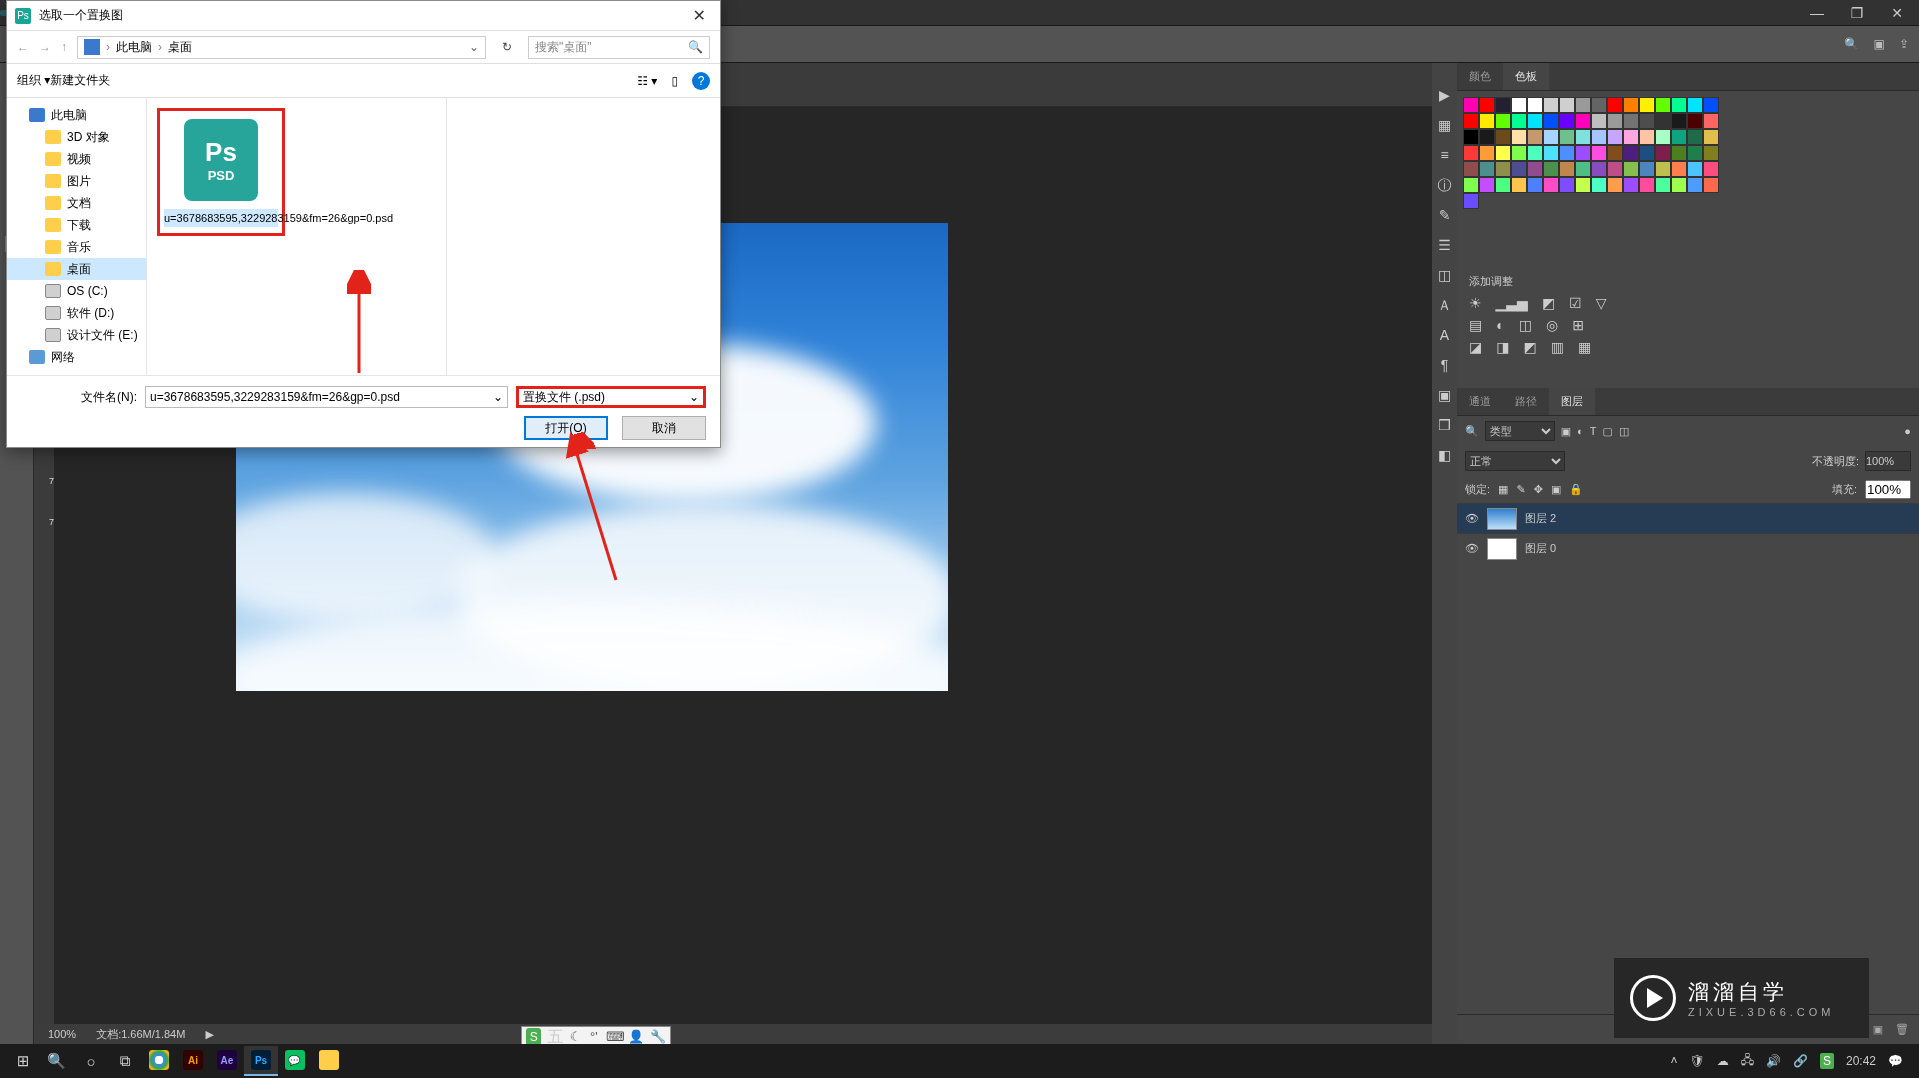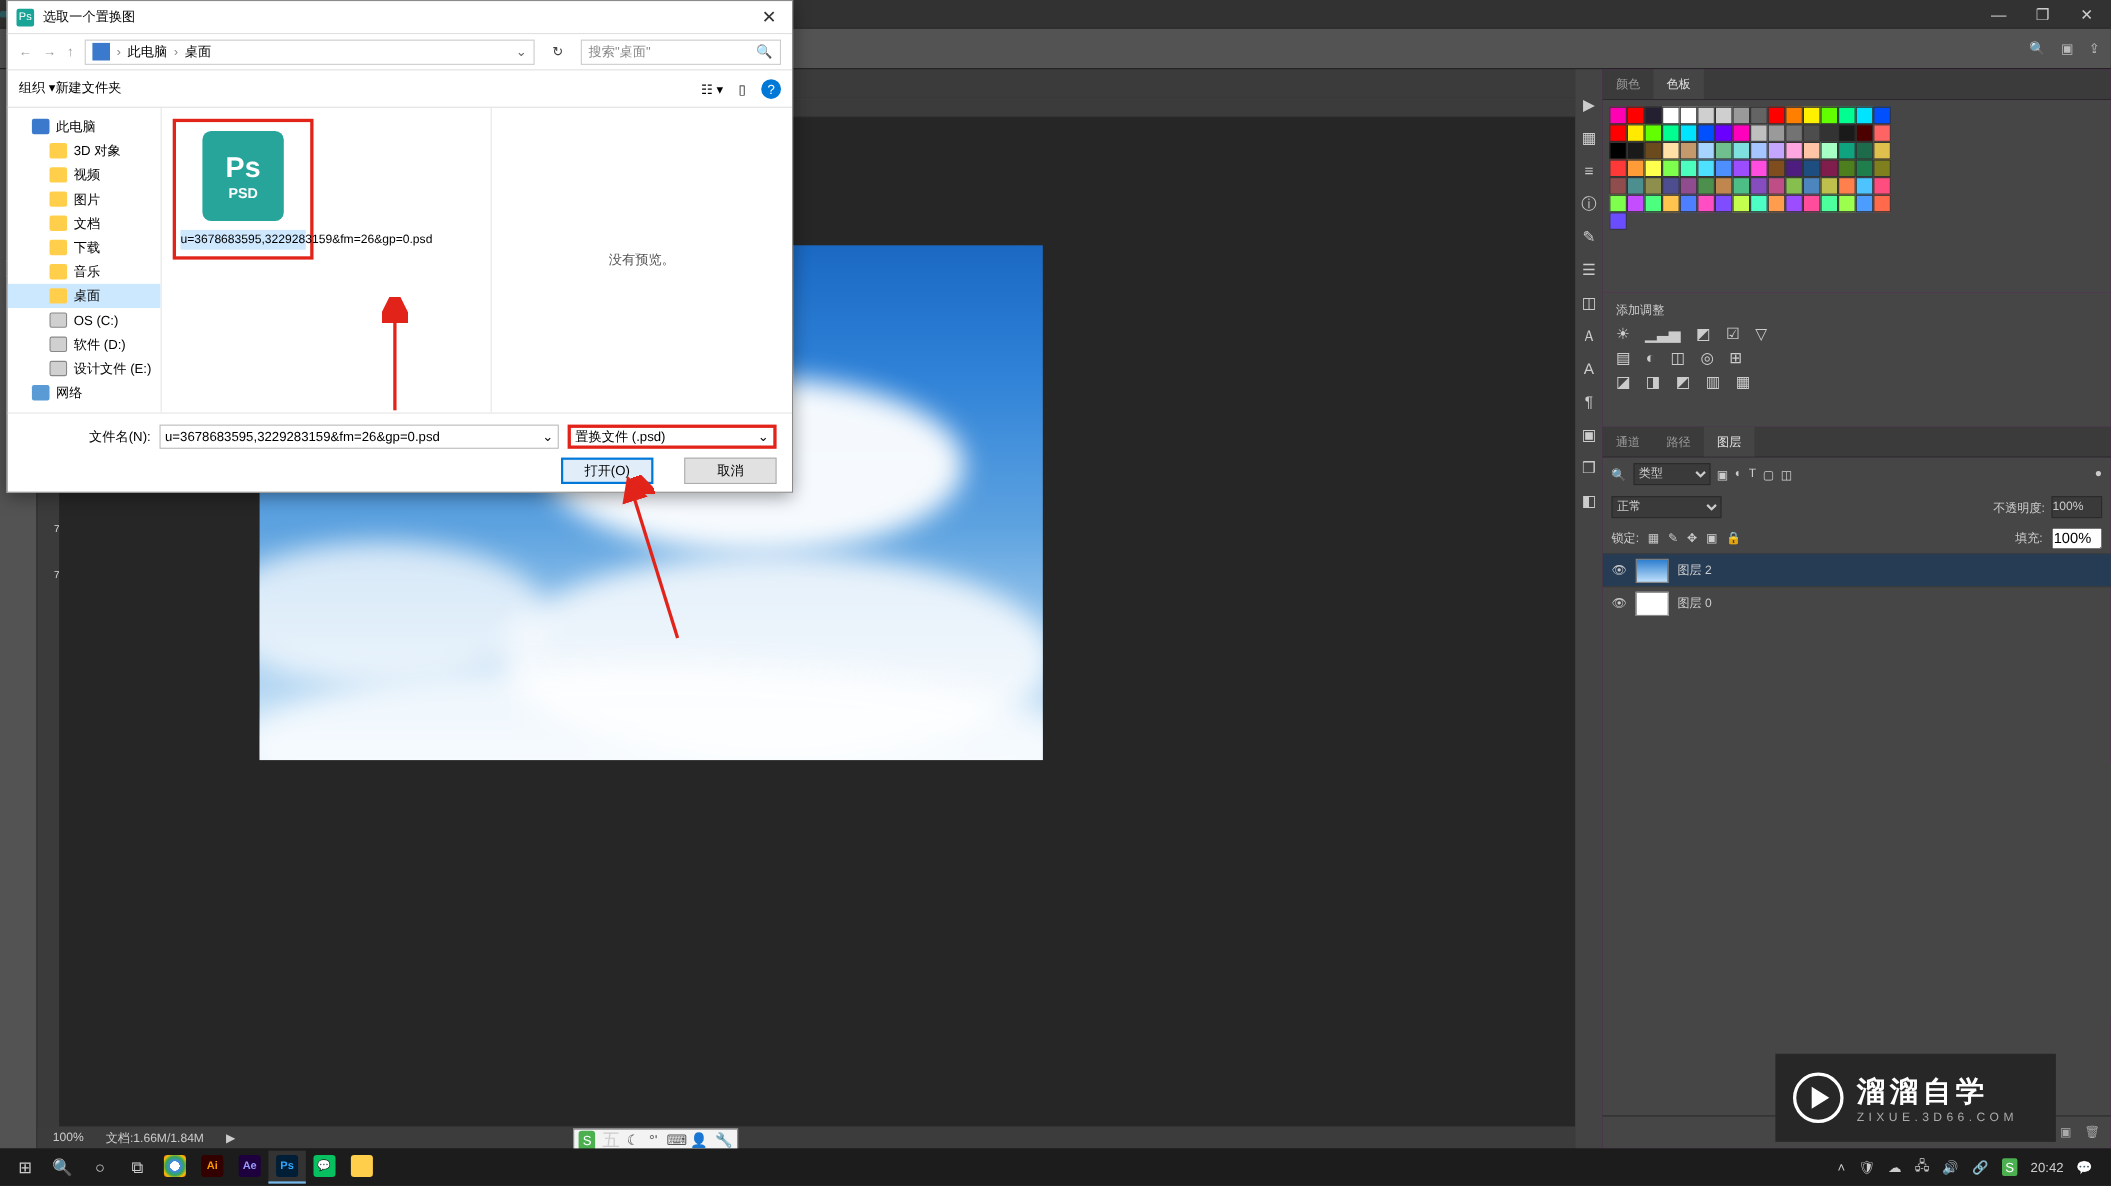--- a/index.html
+++ b/index.html
@@ -107,21 +107,21 @@
 .psd-box .psd-icon{width:74px;height:82px;margin:2px auto 8px;border-radius:8px;background:#27a59b;display:flex;flex-direction:column;align-items:center;justify-content:center;color:#fff;}
 .psd-box .psd-icon .ps-txt{font-size:26px;font-weight:bold;}
 .psd-box .psd-icon .psd-txt{font-size:13px;font-weight:bold;}
 .psd-box .fname{background:#cee8ff; padding:2px 0; font-size:11px; line-height:1.3;}
 
 .dlg-foot{height:72px; padding:10px 14px 10px 10px; border-top:1px solid #e5e5e5; display:flex; flex-direction:column; gap:8px;}
 .dlg-foot .row1{display:flex; align-items:center; gap:8px;}
 .dlg-foot .row1 .lbl{width:120px; text-align:right;}
 .dlg-foot .fnfield{flex:1; height:22px; border:1px solid #bbb; padding:0 4px; display:flex; align-items:center; justify-content:space-between;}
 .dlg-foot .ftfield{width:190px; height:22px; border:3px solid #e2231a; padding:0 4px; display:flex; align-items:center; justify-content:space-between;}
-.dlg-foot .row2{display:flex; justify-content:flex-end; gap:28px;}
+.dlg-foot .row2{display:flex; justify-content:flex-end; gap:14px;}
 .dlg-foot button{width:84px; height:24px; background:#e1e1e1; border:1px solid #adadad; font-size:12px;}
 .dlg-foot button.primary{border:2px solid #0078d7; background:#e1edf9;}
 
 
 .arrow-wrap{position:absolute; pointer-events:none;}
 .arrow-red{stroke:#e2231a; stroke-width:3; fill:#e2231a;}
 
 
 .ime-bar{position:absolute; left:521px; bottom:30px; width:150px; height:22px; background:#f3f3f3; border:1px solid #888; display:flex; align-items:center; padding:0 4px; gap:6px;}
 .ime-bar .ime-s{width:20px;height:18px;background:#4caf50;color:#fff;font-size:12px;display:flex;align-items:center;justify-content:center;border-radius:3px;}
@@ -131,21 +131,21 @@
 .taskbar .tbtn{width:34px;height:30px;display:flex;align-items:center;justify-content:center;font-size:15px;}
 .taskbar .tbtn.app{border-bottom:2px solid transparent;}
 .taskbar .tbtn.active{background:#333;border-bottom:2px solid #76b9ed;}
 .taskbar .tray{margin-left:auto; display:flex; align-items:center; gap:12px; padding-right:10px; font-size:12px;}
 .taskbar .app-ico{width:20px;height:20px;border-radius:3px;display:flex;align-items:center;justify-content:center;font-size:10px;font-weight:bold;text-align:center;}
 
 
 .watermark{position:absolute; right:50px; bottom:40px; width:255px; height:80px; background:#272727; display:flex; align-items:center; gap:12px; padding:0 16px; color:#fff;}
 .watermark .play{width:46px;height:46px;border:3px solid #fff;border-radius:50%;display:flex;align-items:center;justify-content:center;}
 .watermark .play::after{content:'';border-left:16px solid #fff;border-top:10px solid transparent;border-bottom:10px solid transparent;margin-left:4px;}
-.watermark .txts .big{font-size:26px;font-weight:bold;letter-spacing:4px;}
+.watermark .txts .big{font-size:21px;font-weight:normal;letter-spacing:4px;}
 .watermark .txts .small{font-size:11px;letter-spacing:4px;color:#aaa;}
 </style>
 </head>
 <body>
 
 <div class="ps-app">
 
   <div class="ps-topbar">
     <div class="wcaps"></div>
     <div style="flex:1"></div>
@@ -524,23 +524,20 @@
         <div class="psd-box">
           <div class="file-item" style="width:auto">
             <div class="psd-icon">
               <div class="ps-txt">Ps</div>
                 <div class="psd-txt">PSD</div>
             </div>
             <div class="fname">u=3678683595,3229283159&amp;fm=26&amp;gp=0.psd</div>
           </div>
         </div>
       </div>
-      <div class="preview">
-        <span>没有预览。</span>
-      </div>
     </div>
   </div>
   <div class="dlg-foot">
     <div class="row1">
       <span class="lbl">文件名(N):</span>
       <div class="fnfield">
         <span>u=3678683595,3229283159&amp;fm=26&amp;gp=0.psd</span>
           <span>⌄</span>
       </div>
       <div class="ftfield">

